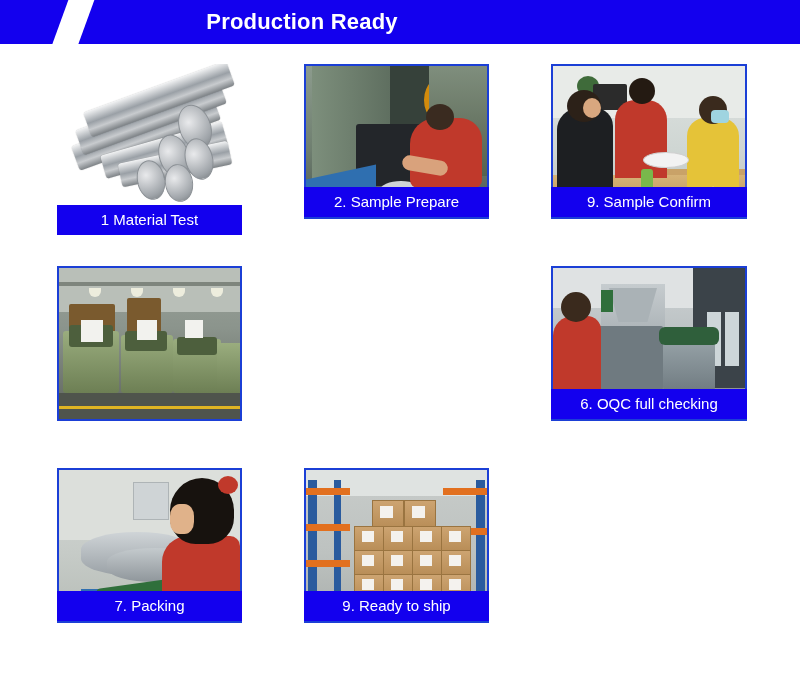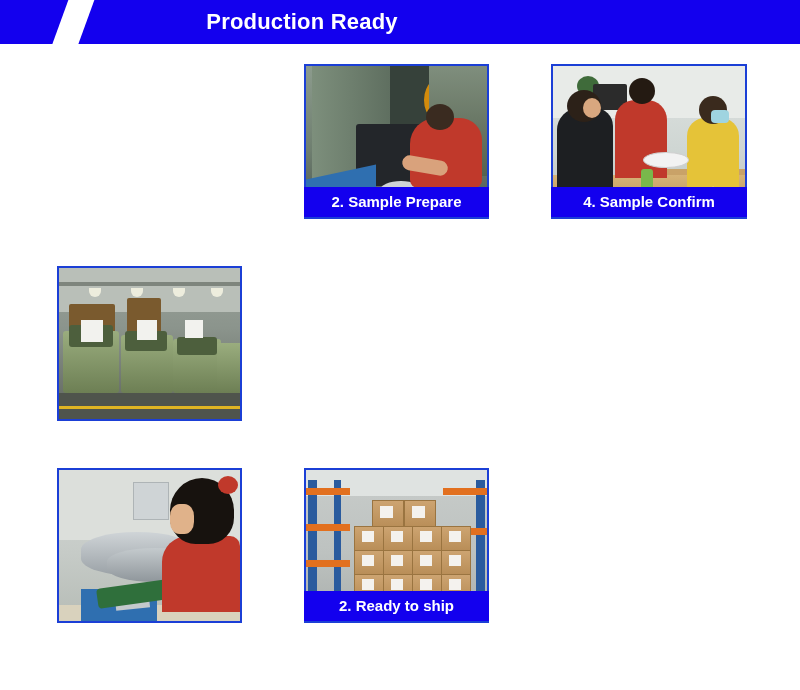--- a/index.html
+++ b/index.html
@@ -41,21 +41,21 @@
   .card .photo{
     position:relative;width:185px;height:155px;
     overflow:hidden;
     background:#ffffff;
     box-sizing:border-box;
   }
   .card.bordered .photo{border:2px solid #1b3fd6;}
   .card .label{
     position:absolute;left:0;width:100%;
     background:#1300ee;color:#ffffff;
-    font-size:15px;font-weight:bold;
+    font-size:15px;font-weight:normal;
     text-align:center;
     padding:7px 0 8px 0;
     box-sizing:border-box;
     line-height:1;
   }
 
   
   .lbl-pos{bottom:-2px;}
 
   
@@ -184,20 +184,37 @@
 
 <div class="header">
   <div class="header-slash"></div>
   <div class="header-title">
     <span>Production Ready</span>
   </div>
 </div>
 
 <div class="grid">
 
+  <div class="card" style="left:57px;top:20px;">
+    <div class="photo">
+      <div class="scene">
+        <div class="rod" style="left:14px;top:56px;width:150px;height:26px;transform:rotate(-20deg);"></div>
+        <div class="rod" style="left:18px;top:40px;width:152px;height:26px;transform:rotate(-20deg);"></div>
+        <div class="rod" style="left:26px;top:22px;width:152px;height:26px;transform:rotate(-20deg);"></div>
+        <div class="rod" style="left:44px;top:74px;width:126px;height:24px;transform:rotate(-16deg);"></div>
+        <div class="rod" style="left:62px;top:88px;width:112px;height:24px;transform:rotate(-12deg);"></div>
+        <div class="rodcap" style="left:122px;top:40px;width:30px;height:44px;transform:rotate(-20deg);"></div>
+        <div class="rodcap" style="left:102px;top:70px;width:28px;height:42px;transform:rotate(-18deg);"></div>
+        <div class="rodcap" style="left:128px;top:74px;width:26px;height:40px;transform:rotate(-14deg);"></div>
+        <div class="rodcap" style="left:80px;top:96px;width:26px;height:38px;transform:rotate(-12deg);"></div>
+        <div class="rodcap" style="left:108px;top:100px;width:26px;height:36px;transform:rotate(-10deg);"></div>
+      </div>
+    </div>
+    <div class="label lbl-pos" style="position:relative;bottom:auto;margin-top:-14px;">1 Material Test</div>
+  </div>
 
   <div class="card bordered" style="left:304px;top:20px;">
     <div class="photo">
       <div class="scene">
         <div class="p2-bg"></div>
         <div class="p2-press"></div>
         <div class="p2-press2"></div>
         <div class="p2-wheel"></div>
         <div class="p2-wheel2"></div>
         <div class="p2-right"></div>
@@ -229,21 +246,21 @@
         <div class="p3-yhead"></div>
         <div class="p3-mask"></div>
         <div class="p3-man"></div>
         <div class="p3-manhead"></div>
         <div class="p3-manface"></div>
         <div class="p3-plate"></div>
         <div class="p3-bottle"></div>
         <div class="p3-paper"></div>
       </div>
     </div>
-    <div class="label" style="position:relative;margin-top:-32px;">4. Sample Confirm</div>
+    <div class="label" style="position:relative;margin-top:-32px;">9. Sample Confirm</div>
   </div>
 
   <div class="card bordered" style="left:57px;top:222px;">
     <div class="photo">
       <div class="scene">
         <div class="p4-bg"></div>
         <div class="p4-ceil"></div>
         <div class="p4-beam"></div>
         <div class="p4-lamp" style="left:30px;"></div>
         <div class="p4-lamp" style="left:72px;"></div>
@@ -261,39 +278,61 @@
         <div class="p4-w" style="left:22px;top:52px;width:22px;height:22px;"></div>
         <div class="p4-w" style="left:78px;top:52px;width:20px;height:20px;"></div>
         <div class="p4-w" style="left:126px;top:52px;width:18px;height:18px;"></div>
         <div class="p4-floor"></div>
         <div class="p4-line"></div>
       </div>
     </div>
   </div>
 
 
+  <div class="card bordered" style="left:551px;top:222px;width:196px;">
+    <div class="photo" style="width:196px;">
+      <div class="scene">
+        <div class="p6-bg"></div>
+        <div class="p6-wall"></div>
+        <div class="p6-dark"></div>
+        <div class="p6-win"></div>
+        <div class="p6-win2"></div>
+        <div class="p6-mach"></div>
+        <div class="p6-hopper"></div>
+        <div class="p6-panel"></div>
+        <div class="p6-body"></div>
+        <div class="p6-drum"></div>
+        <div class="p6-green"></div>
+        <div class="p6-shirt"></div>
+        <div class="p6-head"></div>
+        <div class="p6-floor"></div>
+      </div>
+    </div>
+    <div class="label" style="position:relative;margin-top:-32px;">6. OQC full checking</div>
+  </div>
 
   <div class="card bordered" style="left:57px;top:424px;">
     <div class="photo">
       <div class="scene">
         <div class="p7-bg"></div>
         <div class="p7-wall"></div>
         <div class="p7-shelf"></div>
         <div class="p7-pile"></div>
         <div class="p7-pile2"></div>
         <div class="p7-desk"></div>
         <div class="p7-blue"></div>
         <div class="p7-bag"></div>
         <div class="p7-seal"></div>
         <div class="p7-shirt"></div>
         <div class="p7-hair"></div>
         <div class="p7-pony"></div>
         <div class="p7-face"></div>
       </div>
     </div>
+    <div class="label" style="position:relative;margin-top:-32px;">7. Packing</div>
   </div>
 
   <div class="card bordered" style="left:304px;top:424px;">
     <div class="photo">
       <div class="scene">
         <div class="p8-bg"></div>
         <div class="p8-ceil"></div>
         <div class="p8-rack" style="left:2px;top:10px;width:9px;height:130px;"></div>
         <div class="p8-rack" style="left:28px;top:10px;width:7px;height:130px;"></div>
         <div class="p8-shelf" style="left:0px;top:18px;width:44px;height:7px;"></div>
@@ -333,16 +372,16 @@
         <div class="p8-box" style="left:106px;top:104px;width:28px;height:23px;"></div>
         <div class="p8-lbl" style="left:114px;top:109px;width:12px;height:11px;"></div>
         <div class="p8-box" style="left:135px;top:104px;width:28px;height:23px;"></div>
         <div class="p8-lbl" style="left:143px;top:109px;width:12px;height:11px;"></div>
 
         <div class="p8-pallet" style="left:44px;width:58px;height:12px;"></div>
         <div class="p8-pallet" style="left:106px;width:60px;height:12px;"></div>
         <div class="p8-floor"></div>
       </div>
     </div>
-    <div class="label" style="position:relative;margin-top:-32px;">2. Ready to ship</div>
+    <div class="label" style="position:relative;margin-top:-32px;">9. Ready to ship</div>
   </div>
 
 </div>
 
 </body></html>

